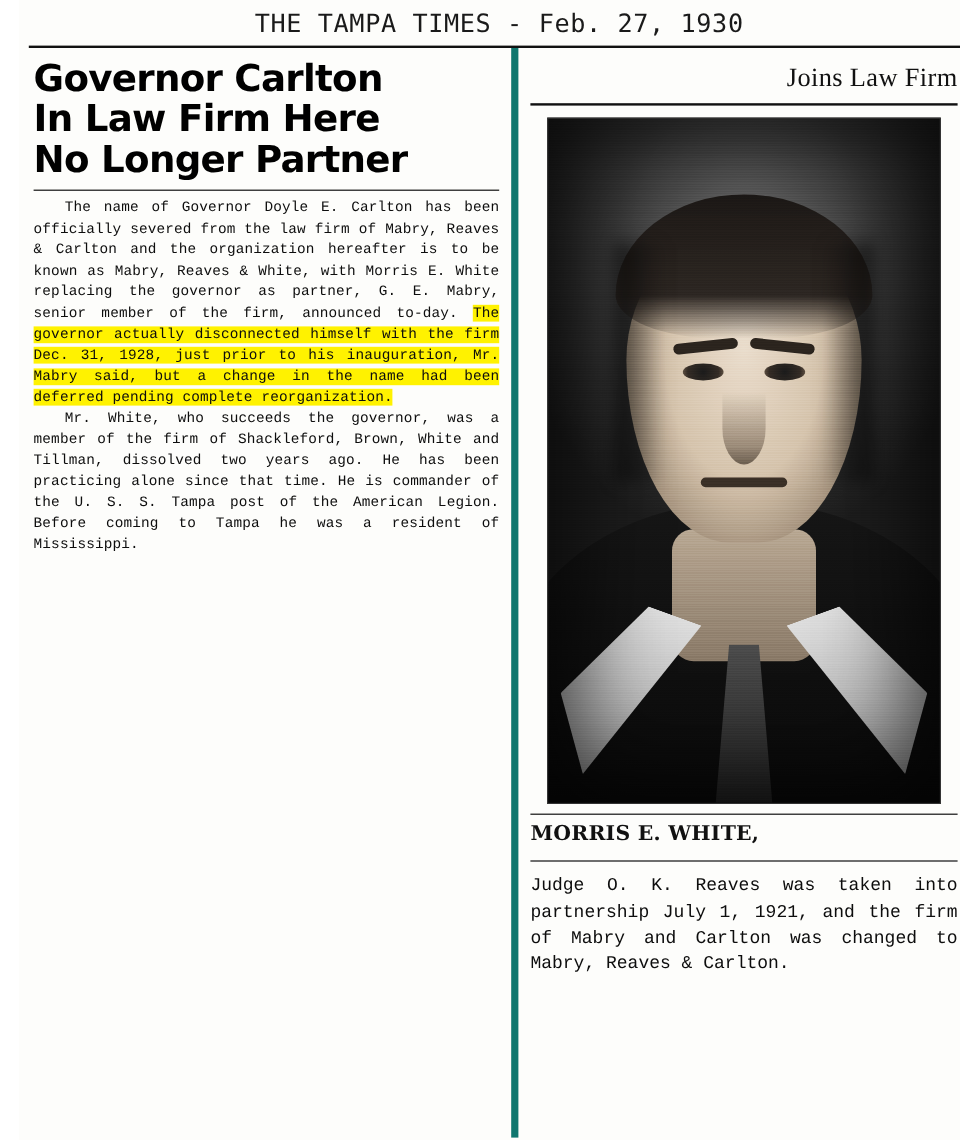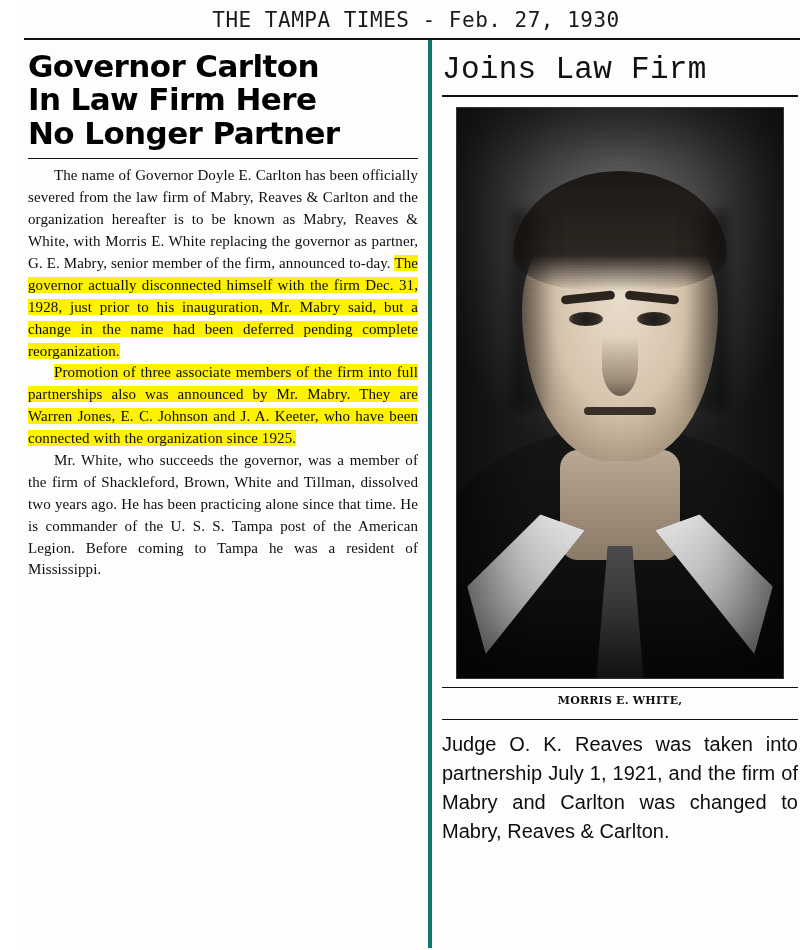--- a/index.html
+++ b/index.html
@@ -43,21 +43,21 @@
   .body-wrap {
     display: flex;
     height: 908px;
     margin: 0 8px;
     box-sizing: border-box;
   }
   .col-left {
     width: 408px;
     box-sizing: border-box;
     padding: 6px 10px 0 4px;
-    border-right: 4px solid #0f766e;
+    border-right: 6px solid #0f766e;
     position: relative;
   }
   .col-right {
     width: 368px;
     box-sizing: border-box;
     padding: 6px 2px 0 10px;
     position: relative;
   }
 
   
@@ -72,42 +72,42 @@
   }
   .headline .hl-line { display: block; white-space: nowrap; }
 
   .headline-rule {
     border-bottom: 1.5px solid #111;
     margin: 8px 0 6px 0;
   }
 
   
   .article {
-    font-family: Liberation Serif, serif;
-    font-size: 15px;
+    font-family: Liberation Mono, monospace;
+    font-size: 12px;
     line-height: 1.46;
     text-align: justify;
     color: #0d0d0d;
     letter-spacing: 0.1px;
   }
   .article p {
     margin: 0 0 0 0;
     text-indent: 26px;
   }
   .hl {
     background: #fff200;
     box-decoration-break: clone;
     -webkit-box-decoration-break: clone;
   }
 
   
   .kicker {
-    font-family: Liberation Mono, monospace;
-    font-size: 31px;
-    text-align: left;
+    font-family: Liberation Serif, serif;
+    font-size: 22px;
+    text-align: right;
     padding: 6px 0 8px 0;
     color: #111;
     letter-spacing: 0.3px;
   }
   .kicker-rule {
     border-bottom: 2px solid #111;
     margin-bottom: 10px;
   }
 
   .photo-frame {
@@ -242,39 +242,38 @@
     pointer-events: none;
   }
 
   .cap-rule {
     border-bottom: 1.5px solid #111;
     margin: 8px 0 6px 0;
   }
   .cap-name {
     font-family: "DejaVu Serif", serif;
     font-weight: bold;
-    font-size: 11px;
-    text-align: center;
+    font-size: 17px;
     margin-bottom: 3px;
     letter-spacing: 0.2px;
   }
   .cap-text {
     font-family: "DejaVu Serif", serif;
     font-size: 15px;
     line-height: 1.45;
     text-align: justify;
     color: #0d0d0d;
   }
   .foot-rule {
     border-bottom: 1.5px solid #111;
     margin: 12px 0 10px 0;
   }
   .foot-text {
-    font-family: Liberation Sans, sans-serif;
-    font-size: 20px;
+    font-family: Liberation Mono, monospace;
+    font-size: 15px;
     line-height: 1.45;
     text-align: justify;
     color: #0d0d0d;
   }
 </style>
 </head>
 <body>
 
 <div class="page">
 
@@ -289,23 +288,20 @@
         <span class="hl-line">Governor Carlton</span>
         <span class="hl-line">In Law Firm Here</span>
         <span class="hl-line">No Longer Partner</span>
       </h1>
 
       <div class="headline-rule"></div>
 
       <div class="article">
         <p>
           <span>The name of Governor Doyle E. Carlton has been officially severed from the law firm of Mabry, Reaves &amp; Carlton and the organization hereafter is to be known as Mabry, Reaves &amp; White, with Morris E. White replacing the governor as partner, G. E. Mabry, senior member of the firm, announced to-day. </span><span class="hl">The governor actually disconnected himself with the firm Dec. 31, 1928, just prior to his inauguration, Mr. Mabry said, but a change in the name had been deferred pending complete reorganization.</span>
-        </p>
-        <p>
-          <span class="hl">Promotion of three associate members of the firm into full partnerships also was announced by Mr. Mabry. They are Warren Jones, E. C. Johnson and J. A. Keeter, who have been connected with the organization since 1925.</span>
         </p>
         <p>
           <span>Mr. White, who succeeds the governor, was a member of the firm of Shackleford, Brown, White and Tillman, dissolved two years ago. He has been practicing alone since that time. He is commander of the U. S. S. Tampa post of the American Legion. Before coming to Tampa he was a resident of Mississippi.</span>
         </p>
       </div>
 
     </div>
 
     <div class="col-right">
 

